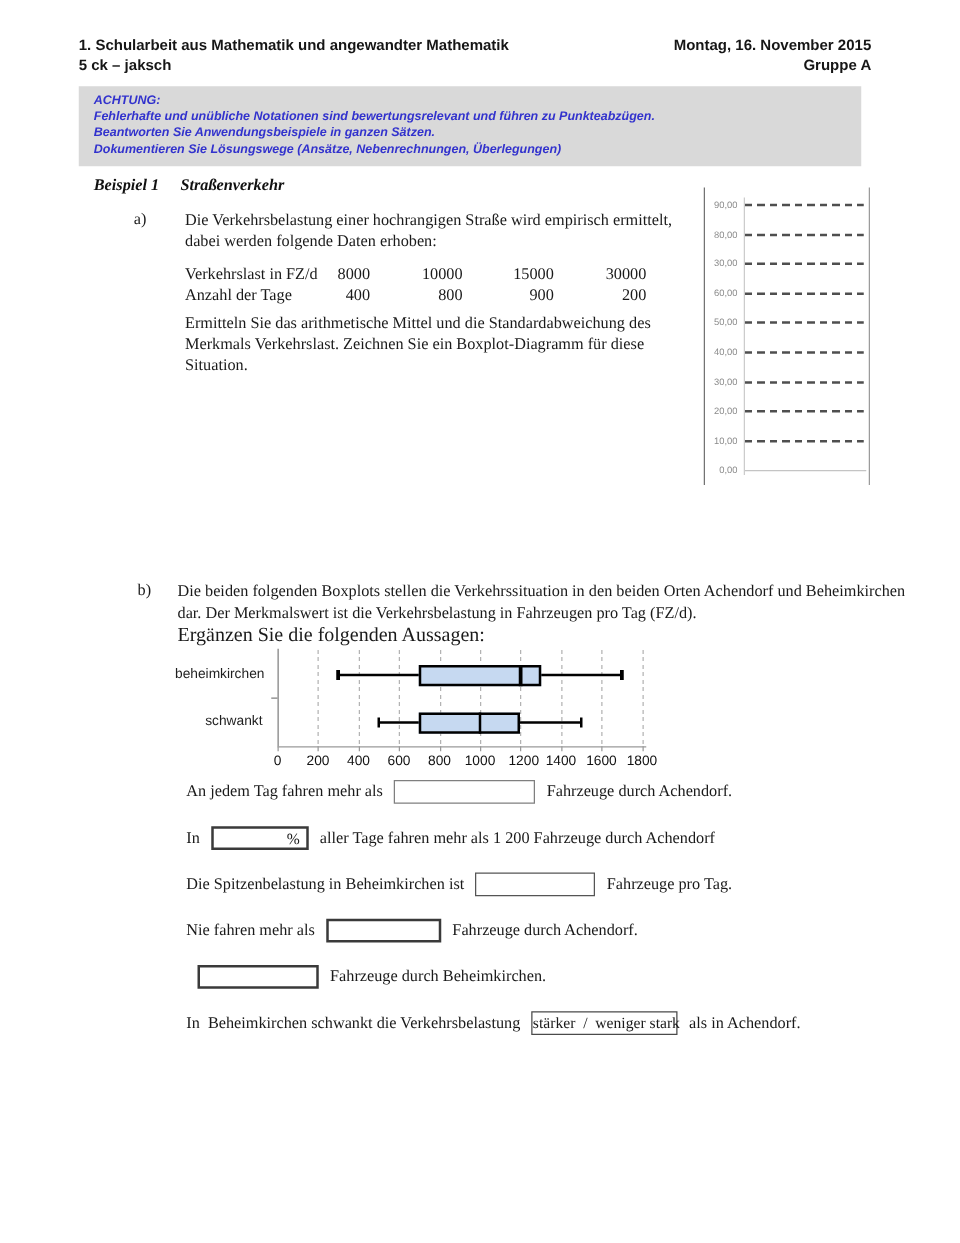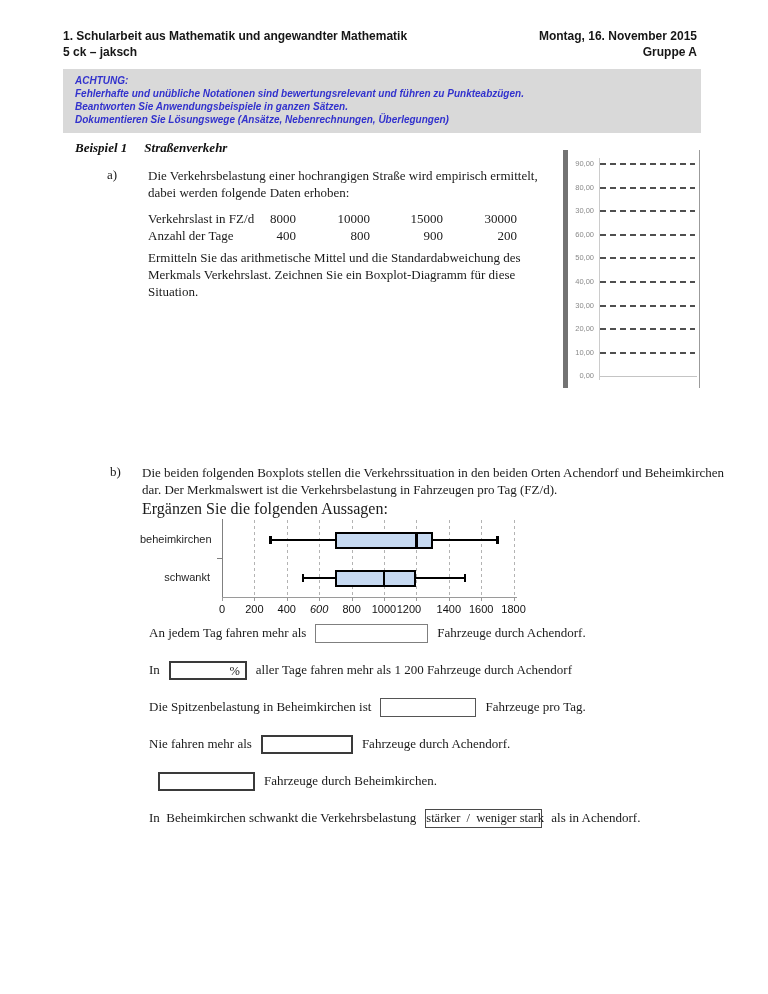--- a/index.html
+++ b/index.html
@@ -8,41 +8,41 @@
     font-family:"Liberation Serif", serif;color:#1a1a1a;overflow:hidden;
   }
   .abs{position:absolute;}
 
   
   #header{left:63px;top:28px;width:634px;display:flex;justify-content:space-between;
     font-family:"Liberation Sans", sans-serif;font-weight:bold;font-size:12px;line-height:1.35;color:#161616;}
   #header .hdr-right{text-align:right;}
 
   
-  #notice{left:63px;top:69px;width:612px;background:#d9d9d9;padding:5px 14px 7px 12px;
+  #notice{left:63px;top:69px;width:612px;background:#d9d9d9;padding:5px 2px 7px 12px;
     font-family:"Liberation Sans", sans-serif;font-style:italic;font-weight:bold;
     font-size:10px;line-height:1.3;color:#3232cd;}
 
   
   #example{left:75px;top:140px;font-size:13px;font-weight:bold;font-style:italic;color:#111;}
   #example .ex-title{margin-left:17px;text-align:center;}
 
   
   #a-label{left:107px;top:167px;font-size:13px;}
   #a-intro{left:148px;top:167px;width:414px;font-size:13px;line-height:1.32;}
   #a-table{left:148px;top:211px;font-size:13px;line-height:1.3;}
   .t-row{display:flex;}
   .t-label{width:104px;white-space:nowrap;}
   .t-row .t-val{display:inline-block;text-align:right;}
   .t-row .v0{width:44px;} .t-row .v1{width:74px;} .t-row .v2{width:73px;} .t-row .v3{width:74px;}
   #a-task{left:148px;top:249px;width:414px;font-size:13px;line-height:1.32;}
 
   
   #grid-chart{left:563px;top:150px;width:131px;height:238px;
-    border-left:5px solid #737373;border-right:1px solid #9b9b9b;
+    border-left:1px solid #737373;border-right:1px solid #9b9b9b;
     font-family:"Liberation Sans", sans-serif;}
   .g-row{position:absolute;left:0;width:100%;height:0;}
   .g-label{position:absolute;left:0;width:26px;top:-5px;font-size:7.5px;color:#8a8a8a;text-align:right;}
   .g-dash{position:absolute;left:32px;right:4px;top:-1px;height:2px;
     background:repeating-linear-gradient(90deg,#4f4f4f 0 6px,transparent 6px 10px);}
   .g-solid{position:absolute;left:32px;right:2px;top:0;height:1px;background:#c4c4c4;}
   .g-vaxis{position:absolute;left:31px;top:8px;bottom:8px;width:1px;background:#cccccc;}
 
   
   #b-label{left:110px;top:464px;font-size:13px;}
@@ -178,30 +178,30 @@
 <div class="bp-stub" style="left: 82px;"></div>
     <div class="bp-ticklab" style="left: 62px;">0</div>
     <div class="bp-grid" style="left: 114.4px;"></div>
     <div class="bp-stub" style="left: 114.4px;"></div>
     <div class="bp-ticklab" style="left: 94.4px;">200</div>
     <div class="bp-grid" style="left: 146.8px;"></div>
     <div class="bp-stub" style="left: 146.8px;"></div>
     <div class="bp-ticklab" style="left: 126.8px;">400</div>
     <div class="bp-grid" style="left: 179.2px;"></div>
     <div class="bp-stub" style="left: 179.2px;"></div>
-    <div class="bp-ticklab" style="left: 159.2px; font-style: italic;">600</div>
+    <div class="bp-ticklab" style="left: 159.2px;">600</div>
     <div class="bp-grid" style="left: 211.6px;"></div>
     <div class="bp-stub" style="left: 211.6px;"></div>
     <div class="bp-ticklab" style="left: 191.6px;">800</div>
     <div class="bp-grid" style="left: 244px;"></div>
     <div class="bp-stub" style="left: 244px;"></div>
     <div class="bp-ticklab" style="left: 224px;">1000</div>
     <div class="bp-grid" style="left: 276.4px;"></div>
     <div class="bp-stub" style="left: 276.4px;"></div>
-    <div class="bp-ticklab" style="left: 249px;">1200</div>
+    <div class="bp-ticklab" style="left: 259px;">1200</div>
     <div class="bp-grid" style="left: 308.8px;"></div>
     <div class="bp-stub" style="left: 308.8px;"></div>
     <div class="bp-ticklab" style="left: 288.8px;">1400</div>
     <div class="bp-grid" style="left: 341.2px;"></div>
     <div class="bp-stub" style="left: 341.2px;"></div>
     <div class="bp-ticklab" style="left: 321.2px;">1600</div>
     <div class="bp-grid" style="left: 373.6px;"></div>
     <div class="bp-stub" style="left: 373.6px;"></div>
     <div class="bp-ticklab" style="left: 353.6px;">1800</div>
     <div class="bp-cat" style="top: 15px;">beheimkirchen</div>

